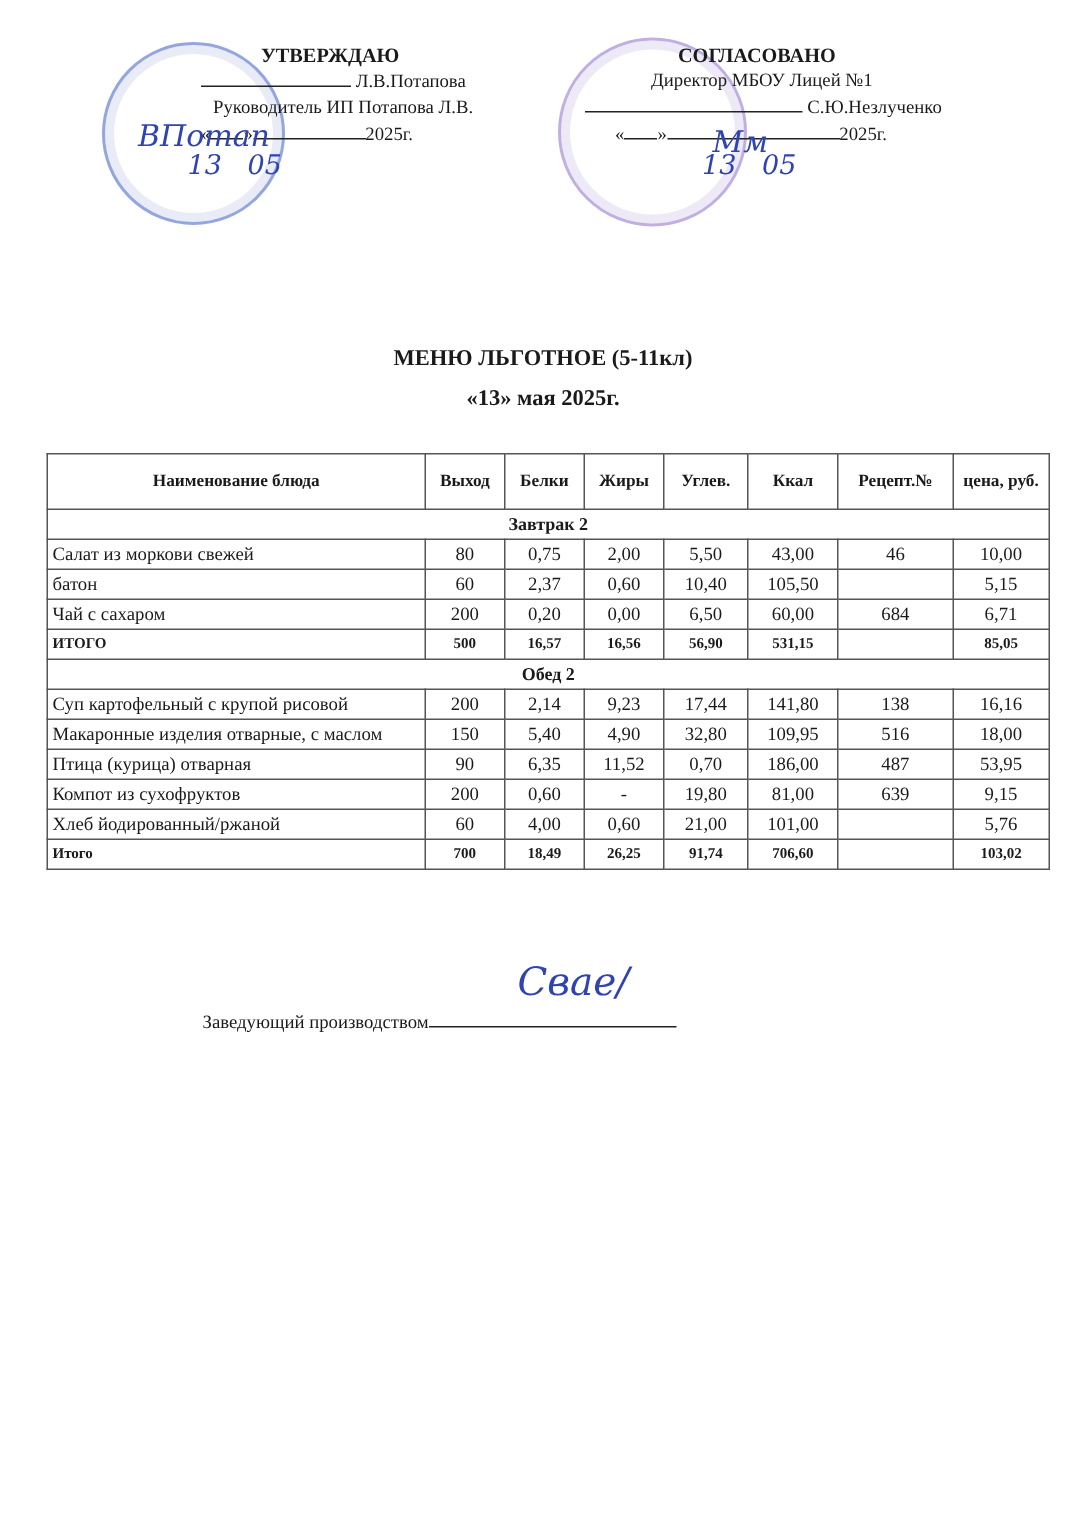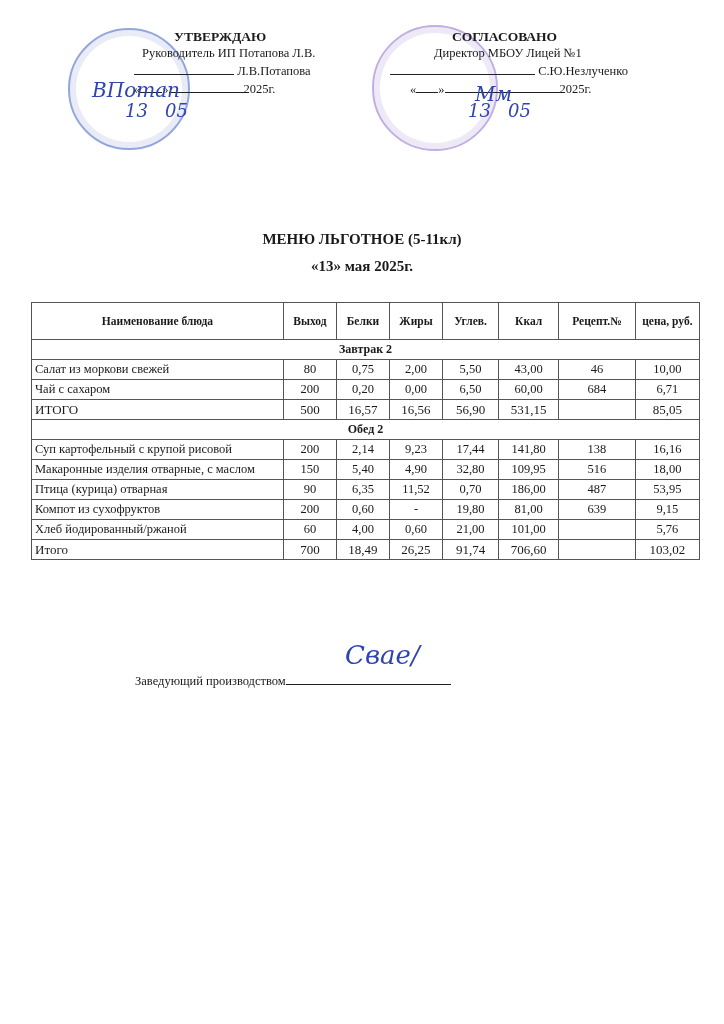--- a/index.html
+++ b/index.html
@@ -15,37 +15,37 @@
   .stamp-left { left: 68px; top: 28px; width: 118px; height: 118px; border-color: rgba(40,80,190,0.5); }
   .stamp-right { left: 372px; top: 25px; width: 122px; height: 122px; border-color: rgba(140,110,200,0.55);
                  box-shadow: inset 0 0 0 6px rgba(140,110,200,0.15); }
   .sig { position: absolute; color: #2f44b0; font-family: "DejaVu Serif", serif; font-style: italic; font-size: 20px; }
   .title { position: absolute; left: 0; width: 724px; text-align: center; font-weight: bold; font-size: 15px; }
   table { position: absolute; left: 31px; top: 302px; width: 669px; border-collapse: collapse; font-size: 12.5px; border-radius: 26px; }
   td, th { border: 1px solid #555; padding: 1px 3px; height: 17px; }
   th { font-weight: bold; font-size: 11.5px; height: 34px; }
   td.num { text-align: center; }
   tr.section td { text-align: center; font-weight: bold; font-size: 12px; }
-  tr.total td { font-weight: normal; font-size: 13px; }
+  tr.total td { font-weight: bold; font-size: 10px; }
   td.name { text-align: left; }
   .footer { position: absolute; left: 135px; top: 672px; font-size: 12.5px; }
 </style>
 </head>
 <body>
 
 <div class="stamp stamp-left"></div>
 <div class="stamp stamp-right"></div>
 
 <div class="approval approval-left">
   <div style="padding-left:40px" class="head">УТВЕРЖДАЮ</div>
-  <div style="padding-left:8px">Руководитель ИП Потапова Л.В.</div>
   <div>
     <span class="line" style="width:100px"></span>
     <span>Л.В.Потапова</span>
   </div>
+  <div style="padding-left:8px">Руководитель ИП Потапова Л.В.</div>
   <div>
     <span>«</span><span class="line" style="width:22px"></span><span>»</span><span class="line" style="width:75px"></span><span>2025г.</span>
   </div>
 </div>
 <div class="sig" style="left:92px;top:78px">ВПотап</div>
 <div class="sig" style="left:125px;top:100px;font-size:18px"><span>13</span>&nbsp;&nbsp;&nbsp;<span>05</span></div>
 
 <div class="approval approval-right">
   <div style="padding-left:62px" class="head">СОГЛАСОВАНО</div>
   <div style="padding-left:44px">Директор МБОУ Лицей №1</div>
@@ -82,20 +82,30 @@
       </tr>
       <tr>
         <td class="name">Салат из моркови свежей</td>
         <td class="num">80</td>
         <td class="num">0,75</td>
         <td class="num">2,00</td>
         <td class="num">5,50</td>
         <td class="num">43,00</td>
         <td class="num">46</td>
         <td class="num">10,00</td>
+      </tr>
+      <tr>
+        <td class="name">батон</td>
+        <td class="num">60</td>
+        <td class="num">2,37</td>
+        <td class="num">0,60</td>
+        <td class="num">10,40</td>
+        <td class="num">105,50</td>
+        <td class="num"></td>
+        <td class="num">5,15</td>
       </tr>
       <tr>
         <td class="name">Чай с сахаром</td>
         <td class="num">200</td>
         <td class="num">0,20</td>
         <td class="num">0,00</td>
         <td class="num">6,50</td>
         <td class="num">60,00</td>
         <td class="num">684</td>
         <td class="num">6,71</td>

